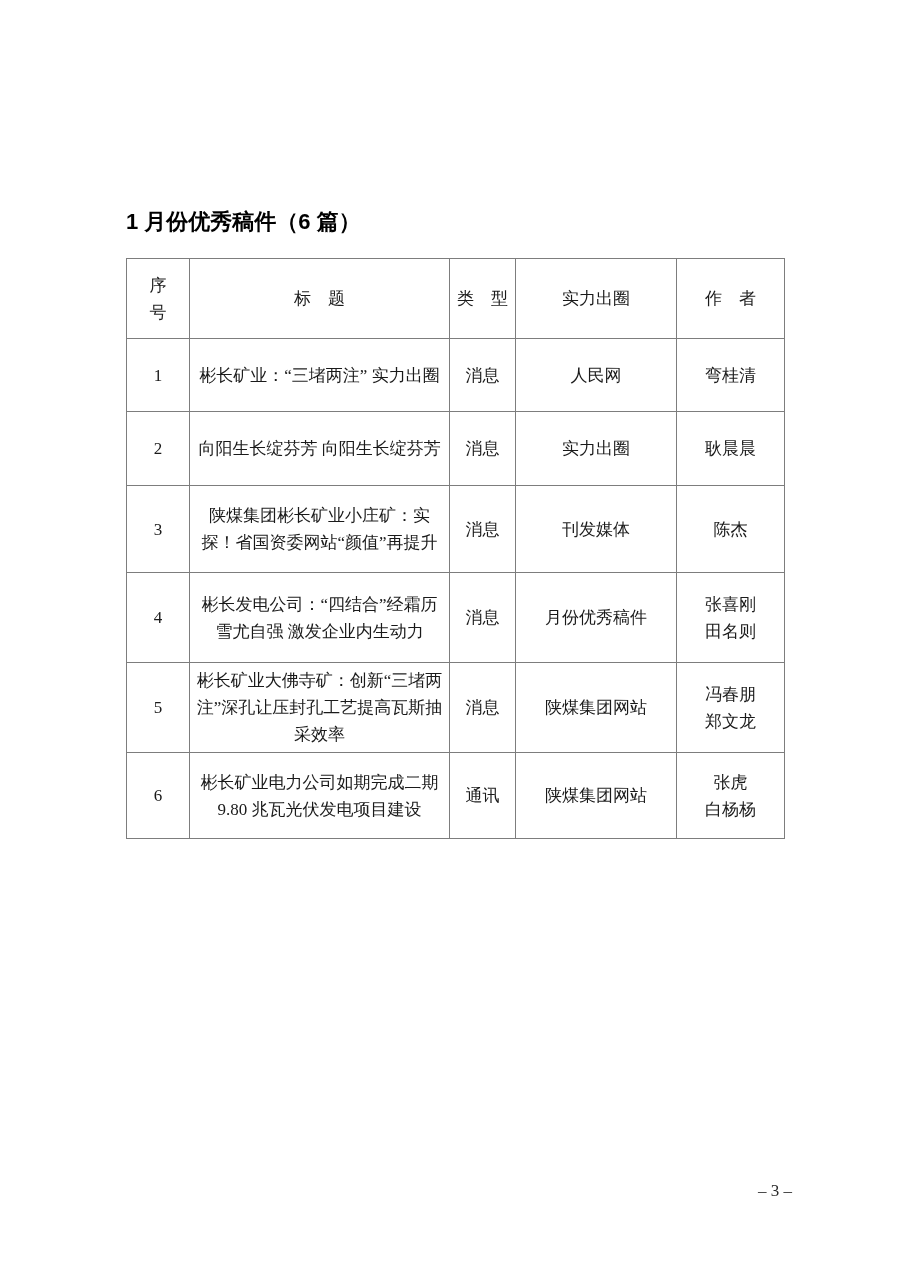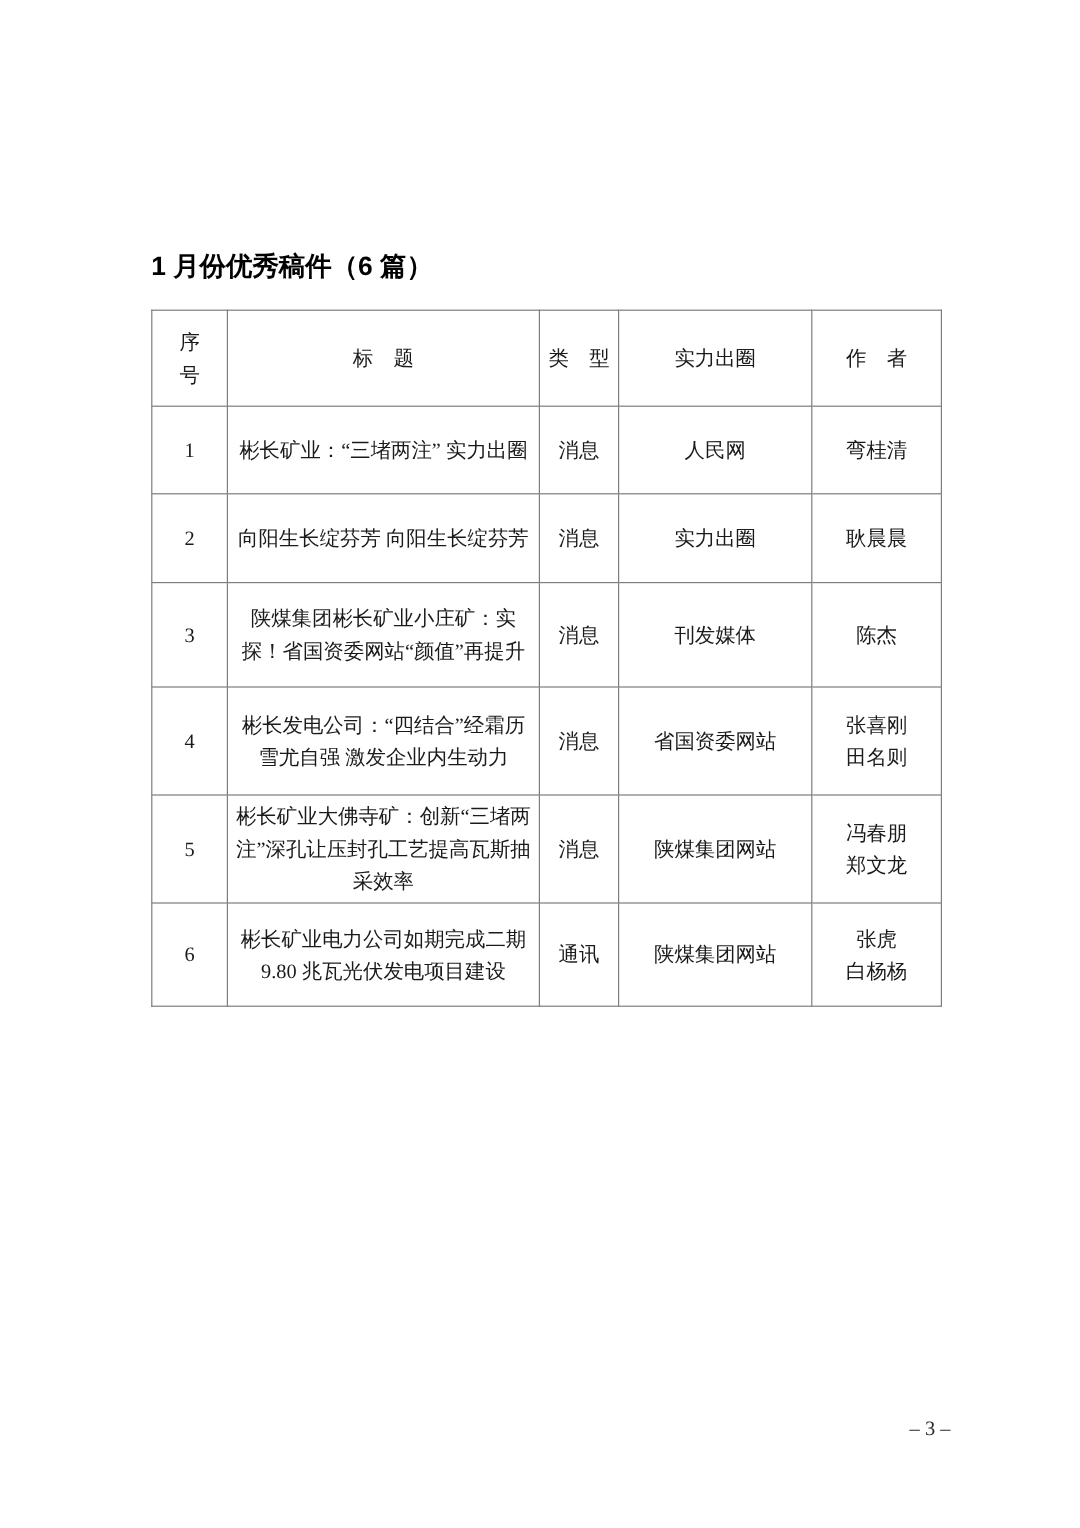--- a/index.html
+++ b/index.html
@@ -100,21 +100,21 @@
         <td>3</td>
         <td>陕煤集团彬长矿业小庄矿：实探！省国资委网站“颜值”再提升</td>
         <td>消息</td>
         <td>刊发媒体</td>
         <td>陈杰</td>
       </tr>
       <tr style="height:90px">
         <td>4</td>
         <td>彬长发电公司：“四结合”经霜历雪尤自强 激发企业内生动力</td>
         <td>消息</td>
-        <td>省国资委网站</td>
+        <td>月份优秀稿件</td>
         <td>张喜刚
 田名则</td>
       </tr>
       <tr style="height:84px">
         <td>5</td>
         <td>彬长矿业大佛寺矿：创新“三堵两注”深孔让压封孔工艺提高瓦斯抽采效率</td>
         <td>消息</td>
         <td>陕煤集团网站</td>
         <td>冯春朋
 郑文龙</td>

